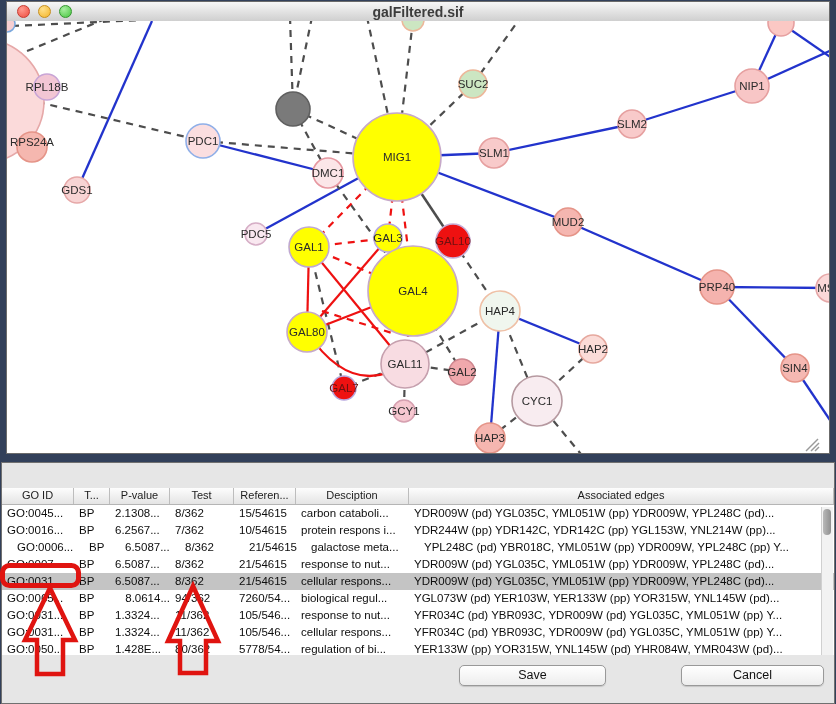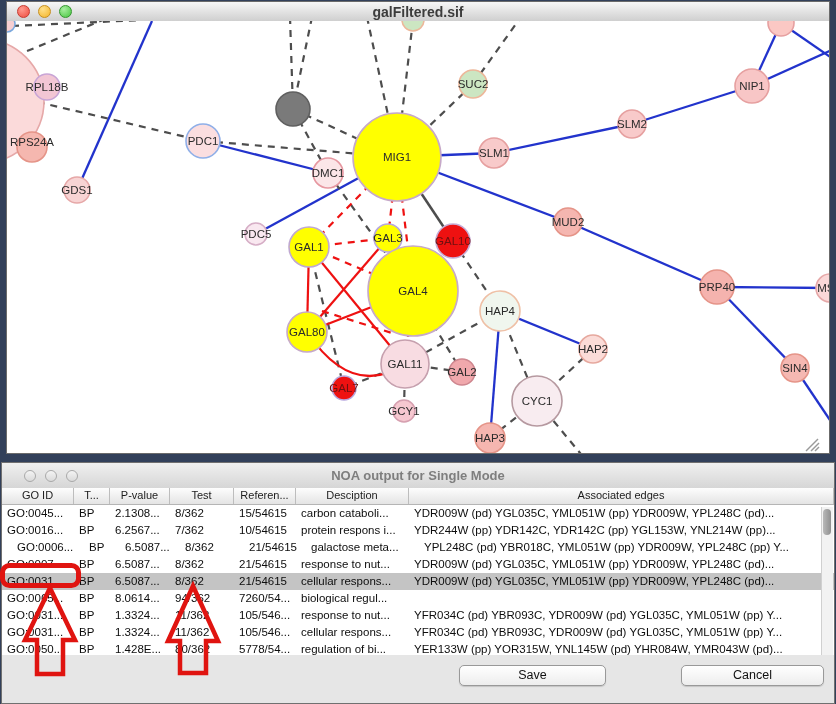--- a/index.html
+++ b/index.html
@@ -203,28 +203,20 @@
         <text x="795" y="371" text-anchor="middle" font-size="11.5" font-family="&quot;Liberation Sans&quot;, sans-serif" fill="#2b2b2b">SIN4</text>
         <text x="830" y="291" text-anchor="middle" font-size="11.5" font-family="&quot;Liberation Sans&quot;, sans-serif" fill="#2b2b2b">MSN</text>
         <line x1="806" y1="450" x2="818" y2="438" stroke="#9a9a9a" stroke-width="1.5"></line>
         <line x1="811" y1="450" x2="819" y2="442" stroke="#9a9a9a" stroke-width="1.5"></line>
         <line x1="815" y1="450" x2="819" y2="446" stroke="#9a9a9a" stroke-width="1.5"></line>
       </svg>
   </div>
 </div>
 
 <div class="win-bot">
-  <div class="titlebar">
-    <div class="traffic2">
-      <div class="tl2"></div>
-      <div class="tl2"></div>
-      <div class="tl2"></div>
-    </div>
-    <div class="title-bot">NOA output for Single Mode</div>
-  </div>
 
   <div class="table-wrap">
     <div class="thead" id="thead">
         <div class="th" style="width: 72px; flex: 0 0 72px;">GO ID</div>
         <div class="th" style="width: 36px; flex: 0 0 36px;">T...</div>
         <div class="th" style="width: 60px; flex: 0 0 60px;">P-value</div>
         <div class="th" style="width: 64px; flex: 0 0 64px;">Test</div>
         <div class="th" style="width: 62px; flex: 0 0 62px;">Referen...</div>
         <div class="th" style="width: 113px; flex: 0 0 113px; text-align: center;">Desciption</div>
         <div class="th" style="flex: 1 1 0%;">Associated edges</div>
@@ -271,24 +263,25 @@
           <div class="td" style="width: 36px; flex: 0 0 36px;">BP</div>
           <div class="td" style="width: 60px; flex: 0 0 60px;">6.5087...</div>
           <div class="td" style="width: 64px; flex: 0 0 64px;">8/362</div>
           <div class="td" style="width: 62px; flex: 0 0 62px;">21/54615</div>
           <div class="td" style="width: 113px; flex: 0 0 113px;">cellular respons...</div>
           <div class="td" style="flex: 1 1 0%;">YDR009W (pd) YGL035C, YML051W (pp) YDR009W, YPL248C (pd)...</div>
         </div>
         <div class="trow">
           <div class="td" style="width: 72px; flex: 0 0 72px;">GO:0065...</div>
           <div class="td" style="width: 36px; flex: 0 0 36px;">BP</div>
-          <div class="td" style="width: 60px; flex: 0 0 60px;">8.0614...</div>
+          <div class="td" style="width: 60px; flex: 0 0 60px; text-align: right;">8.0614...</div>
           <div class="td" style="width: 64px; flex: 0 0 64px;">94/362</div>
           <div class="td" style="width: 62px; flex: 0 0 62px;">7260/54...</div>
           <div class="td" style="width: 113px; flex: 0 0 113px;">biological regul...</div>
+          <div class="td" style="flex: 1 1 0%;">YGL073W (pd) YER103W, YER133W (pp) YOR315W, YNL145W (pd)...</div>
         </div>
         <div class="trow">
           <div class="td" style="width: 72px; flex: 0 0 72px;">GO:0031...</div>
           <div class="td" style="width: 36px; flex: 0 0 36px;">BP</div>
           <div class="td" style="width: 60px; flex: 0 0 60px;">1.3324...</div>
           <div class="td" style="width: 64px; flex: 0 0 64px;">11/362</div>
           <div class="td" style="width: 62px; flex: 0 0 62px;">105/546...</div>
           <div class="td" style="width: 113px; flex: 0 0 113px;">response to nut...</div>
           <div class="td" style="flex: 1 1 0%;">YFR034C (pd) YBR093C, YDR009W (pd) YGL035C, YML051W (pp) Y...</div>
         </div>

